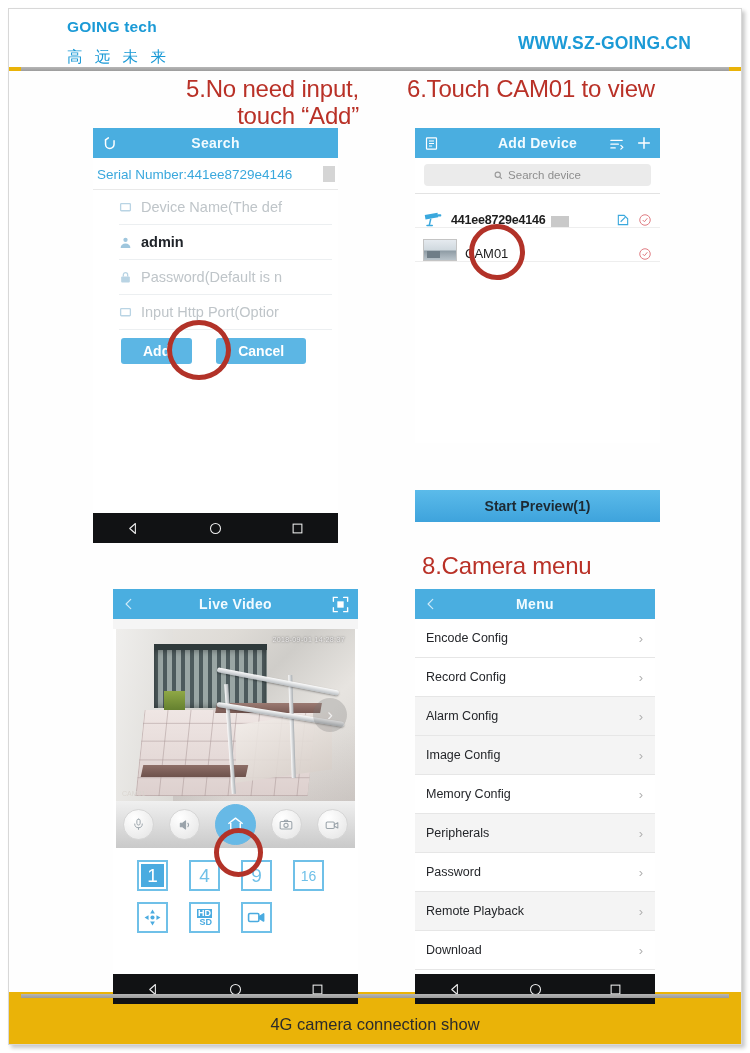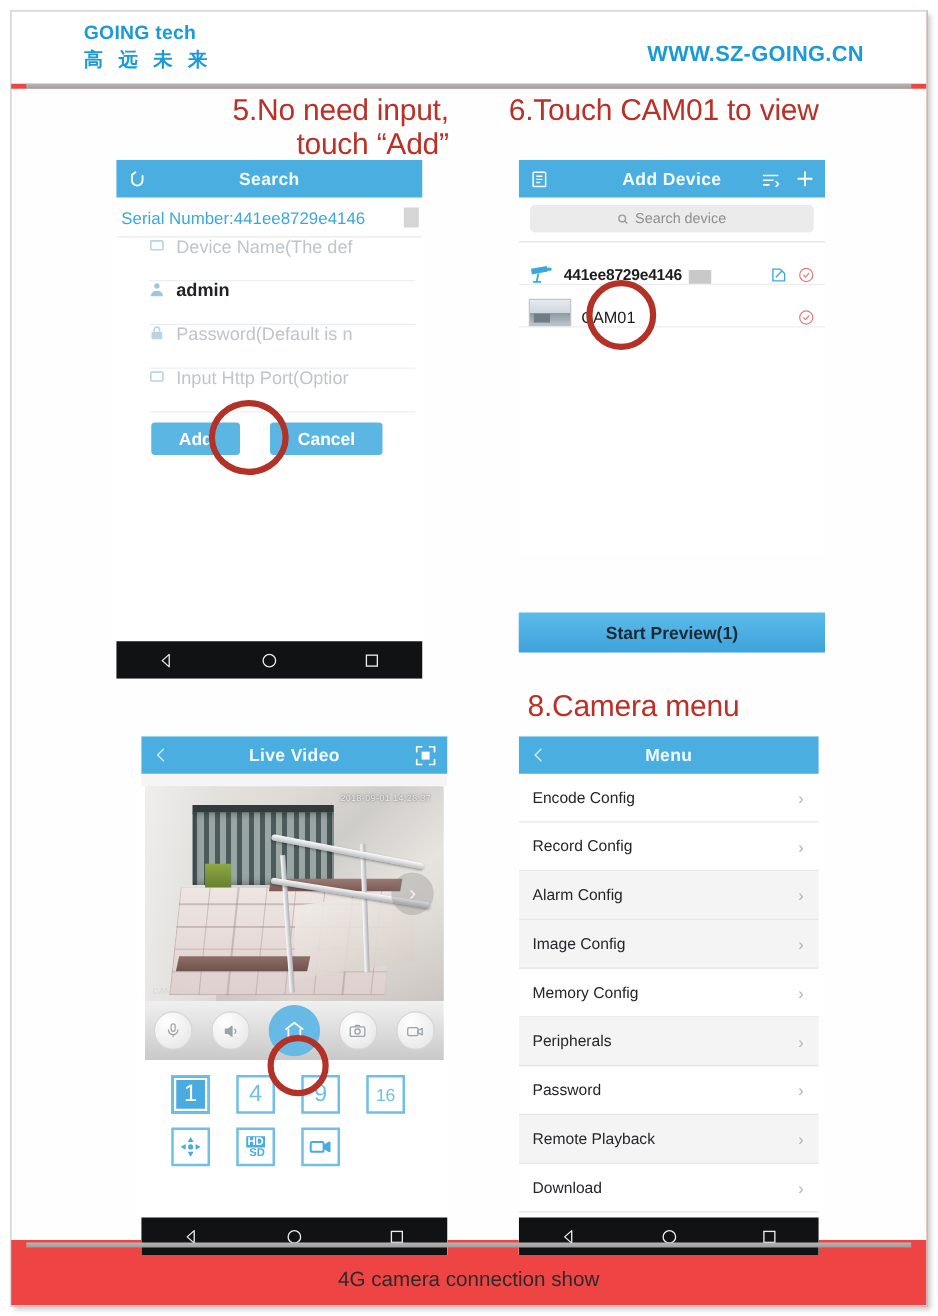--- a/index.html
+++ b/index.html
@@ -7,37 +7,37 @@
   body {
     width:750px; height:1053px;
     background:#ffffff;
     font-family:"Liberation Sans", sans-serif;
     overflow:hidden;
     position:relative;
   }
   .page {
     position:absolute; left:8px; top:8px;
     width:734px; height:1037px;
-    background:#ef4444;
+    background:#eab308;
     border:1px solid #d8d8d8;
     box-shadow:3px 3px 4px rgba(0,0,0,0.22);
   }
 
   
   .brand-header {
     position:absolute; left:0; top:0; width:100%; height:58px;
     background:#ffffff;
   }
   .brand-block { position:absolute; left:58px; top:10px; line-height:1.05; }
   .brand-en {
     color:#1b9ad6; font-size:15.5px; font-weight:bold; letter-spacing:.2px;
   }
   .brand-cn {
-    color:#1b9ad6; font-size:15.5px; font-weight:bold; letter-spacing:4px;
-    margin-top:6px;
+    color:#1b9ad6; font-size:15.5px; font-weight:normal; letter-spacing:4px;
+    margin-top:14px;
   }
   .brand-url {
     position:absolute; right:50px; top:24px;
     color:#1b9ad6; font-size:17.5px; font-weight:bold; letter-spacing:.2px;
   }
   .header-rule {
     position:absolute; left:12px; right:12px; top:58px; height:4px;
     background:linear-gradient(180deg,#b6b6b6,#9c9c9c);
   }
 
@@ -89,21 +89,21 @@
     color:#3aa8dd; font-size:13.5px; font-weight:normal;
     border-bottom:1px solid #e9e9e9;
     position:relative; white-space:nowrap; overflow:hidden;
   }
   .serial-caret {
     position:absolute; right:3px; top:8px; width:12px; height:16px; background:#d5d5d5;
   }
   .form-field {
     margin-left:26px; margin-right:6px;
     height:35px;
-    display:flex; gap:9px;
+    display:flex; align-items:center; gap:9px;
     border-bottom:1px solid #eceff1;
     color:#bfc5c9; font-size:14.5px;
     white-space:nowrap; overflow:hidden;
   }
   .form-field.filled { color:#20242a; font-weight:bold; }
   .ff-ico { flex:0 0 auto; width:13px; height:13px; display:block; }
   .btn-row { display:flex; gap:24px; padding:8px 0 0 28px; }
   .pill {
     background:#5cb6e4; color:#ffffff; border:none;
     font-size:14px; font-weight:bold;

